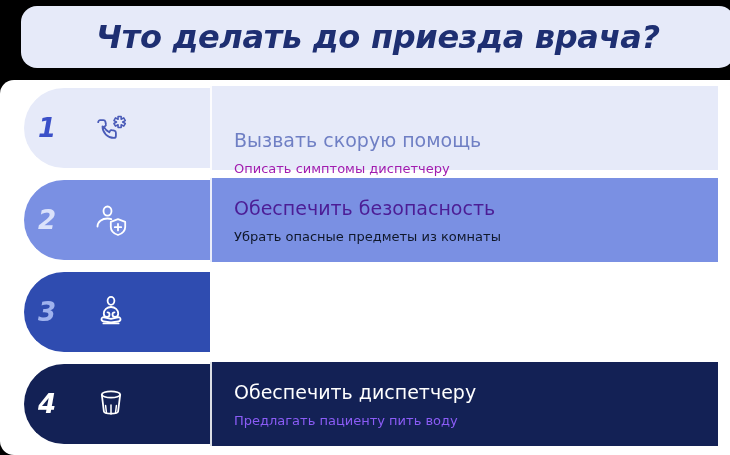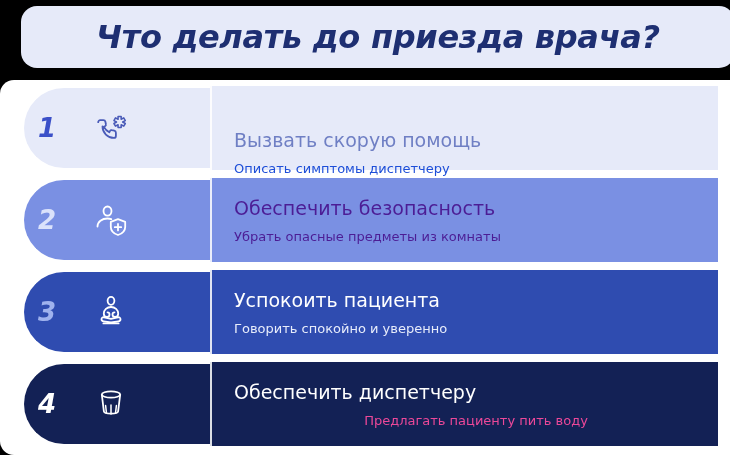--- a/index.html
+++ b/index.html
@@ -112,39 +112,39 @@
   }
   .step-sub {
     font-size: 13px;
     line-height: 16px;
   }
 
   
   .row-1 .step-pill, .row-1 .step-body { background: #e6eaf9; }
   .row-1 .step-number { color: #3b50c8; }
   .row-1 .step-title  { color: #6f7fc4; margin-top: 48px; }
-  .row-1 .step-sub    { color: #1d4ed8; }
+  .row-1 .step-sub    { color: #a21caf; }
   .row-1 .icon-stroke { stroke: #4a5bb8; }
 
   .row-2 .step-pill, .row-2 .step-body { background: #7a90e3; }
   .row-2 .step-number { color: #dbe2fb; }
   .row-2 .step-title  { color: #4c1d95; }
-  .row-2 .step-sub    { color: #4c1d95; }
+  .row-2 .step-sub    { color: #0f172a; }
   .row-2 .icon-stroke { stroke: #ffffff; }
 
   .row-3 .step-pill, .row-3 .step-body { background: #2f4cb0; }
   .row-3 .step-number { color: #9fb2ee; }
   .row-3 .step-title  { color: #ffffff; }
   .row-3 .step-sub    { color: #e7ecfb; }
   .row-3 .icon-stroke { stroke: #ffffff; }
 
   .row-4 .step-pill, .row-4 .step-body { background: #132155; }
   .row-4 .step-number { color: #ffffff; }
   .row-4 .step-title  { color: #ffffff; }
-  .row-4 .step-sub    { color: #ec4899; text-align: center; }
+  .row-4 .step-sub    { color: #8b5cf6; }
   .row-4 .icon-stroke { stroke: #ffffff; }
 </style>
 </head>
 <body>
 
 <div class="header-banner">
   <div class="header-title">Что делать до приезда врача?</div>
 </div>
 
 <div class="steps-card">
@@ -189,24 +189,20 @@
       <div class="step-icon">
         <svg width="40" height="40" viewBox="0 0 40 40" fill="none">
           <ellipse class="icon-stroke" cx="20" cy="8.8" rx="3.4" ry="4.0" stroke-width="1.8"></ellipse>
           <path class="icon-stroke" d="M20 15c-4 0-7.2 3-7.2 6.6 0 2.0 1.3 3.4 3.0 3.4 1.5 0 2.7-1.1 2.7-2.6 0-1.2-0.9-2.1-2.0-2.1" stroke-width="1.8" stroke-linecap="round" stroke-linejoin="round"></path>
           <path class="icon-stroke" d="M20 15c4 0 7.2 3 7.2 6.6 0 2.0-1.3 3.4-3.0 3.4-1.5 0-2.7-1.1-2.7-2.6 0-1.2 0.9-2.1 2.0-2.1" stroke-width="1.8" stroke-linecap="round" stroke-linejoin="round"></path>
           <path class="icon-stroke" d="M10.5 27.2c0-1.3 1.2-2.2 2.6-1.9l6.9 1.5 6.9-1.5c1.4-0.3 2.6 0.6 2.6 1.9 0 1.1-0.9 2.0-2.2 2.2l-7.3 1.1-7.3-1.1c-1.3-0.2-2.2-1.1-2.2-2.2z" stroke-width="1.8" stroke-linejoin="round"></path>
           <path class="icon-stroke" d="M12.4 31.4h15.2" stroke-width="1.8" stroke-linecap="round"></path>
         </svg>
       </div>
     </div>
-    <div class="step-body">
-      <div class="step-title">Успокоить пациента</div>
-      <div class="step-sub">Говорить спокойно и уверенно</div>
-    </div>
   </div>
 
   <div class="step-row row-4">
     <div class="step-pill">
       <div class="step-number">4</div>
       <div class="step-icon">
         <svg width="40" height="40" viewBox="0 0 40 40" fill="none">
           <ellipse class="icon-stroke" cx="20" cy="10.5" rx="9.2" ry="3.2" stroke-width="1.8"></ellipse>
           <path class="icon-stroke" d="M10.8 10.5l2.1 17.0c0.15 1.2 3.3 2.2 7.1 2.2s6.95-1.0 7.1-2.2l2.1-17.0" stroke-width="1.8" stroke-linejoin="round"></path>
           <path class="icon-stroke" d="M14.6 21.5l0.9 7.6M20 21.0v9.0M25.4 21.5l-0.9 7.6" stroke-width="1.5" stroke-linecap="round"></path>

